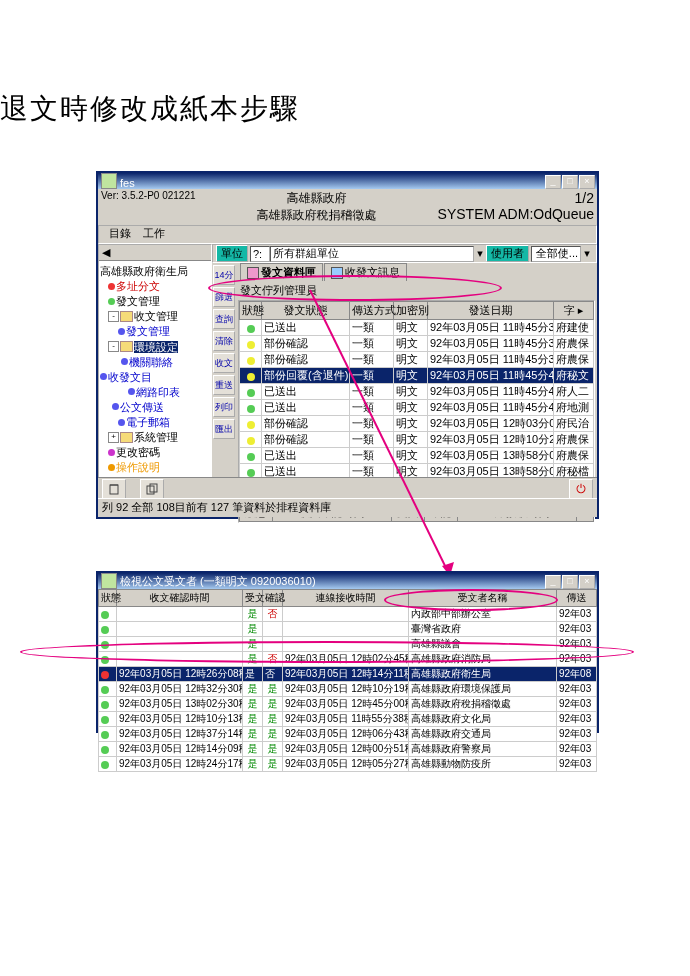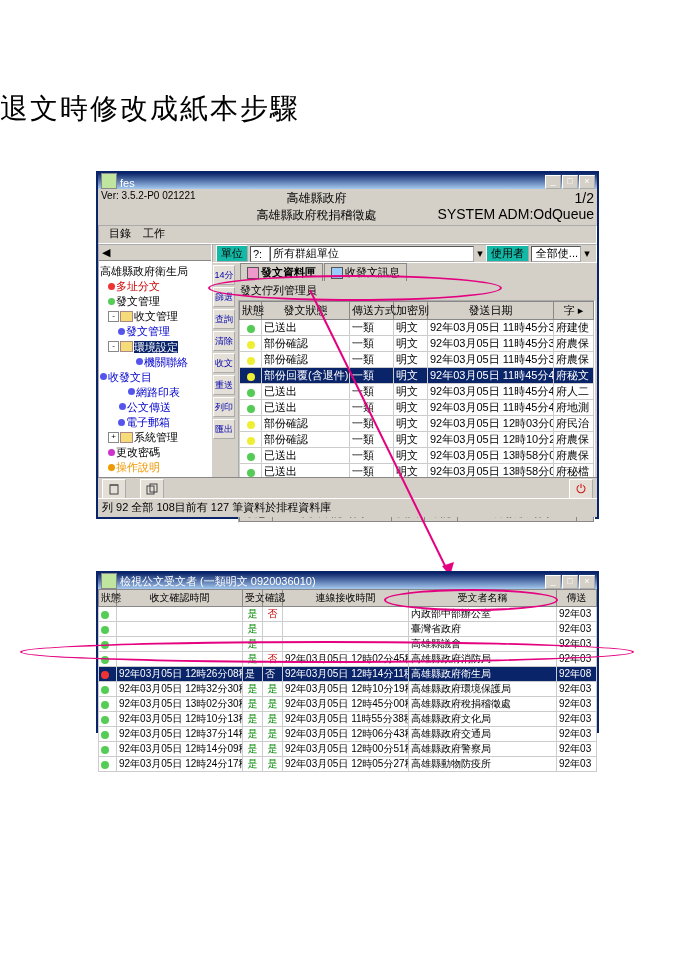--- a/index.html
+++ b/index.html
@@ -107,24 +107,24 @@
   <div class="mainarea">
     <div class="leftpane">
       <div class="lptitle">◀</div>
       <div class="tree">
         <div class="n"><span class="lbl">高雄縣政府衛生局</span></div>
         <div class="n" style="padding-left:8px"><span class="dot" style="background:#e33"></span><span class="lbl red">多址分文</span></div>
         <div class="n" style="padding-left:8px"><span class="dot" style="background:#5c5"></span><span class="lbl">發文管理</span></div>
         <div class="n" style="padding-left:8px"><span class="pm">-</span><span class="fold"></span><span class="lbl">收文管理</span></div>
         <div class="n" style="padding-left:18px"><span class="dot" style="background:#55e"></span><span class="lbl blue">發文管理</span></div>
         <div class="n" style="padding-left:8px"><span class="pm">-</span><span class="fold"></span><span class="lbl sel">環境設定</span></div>
-        <div class="n" style="padding-left:36px"><span class="dot" style="background:#55e"></span><span class="lbl blue">機關聯絡</span></div>
+        <div class="n" style="padding-left:21px"><span class="dot" style="background:#55e"></span><span class="lbl blue">機關聯絡</span></div>
         <div class="n" style=""><span class="dot" style="background:#55e"></span><span class="lbl blue">收發文目</span></div>
         <div class="n" style="padding-left:28px"><span class="dot" style="background:#55e"></span><span class="lbl blue">網路印表</span></div>
-        <div class="n" style="padding-left:19px"><span class="dot" style="background:#55e"></span><span class="lbl blue">公文傳送</span></div>
+        <div class="n" style="padding-left:12px"><span class="dot" style="background:#55e"></span><span class="lbl blue">公文傳送</span></div>
         <div class="n" style="padding-left:18px"><span class="dot" style="background:#55e"></span><span class="lbl blue">電子郵箱</span></div>
         <div class="n" style="padding-left:8px"><span class="pm">+</span><span class="fold"></span><span class="lbl">系統管理</span></div>
         <div class="n" style="padding-left:8px"><span class="dot" style="background:#c3c"></span><span class="lbl">更改密碼</span></div>
         <div class="n" style="padding-left:8px"><span class="dot" style="background:#e90"></span><span class="lbl" style="color:#e90">操作說明</span></div>
         <div class="n" style="padding-left:8px"><span class="pm">+</span><span class="fold"></span><span class="lbl red">相關的網站</span></div>
       </div>
     </div>
     <div class="rightpane">
       <div class="unitbar">
         <span class="ulab">單位</span>

